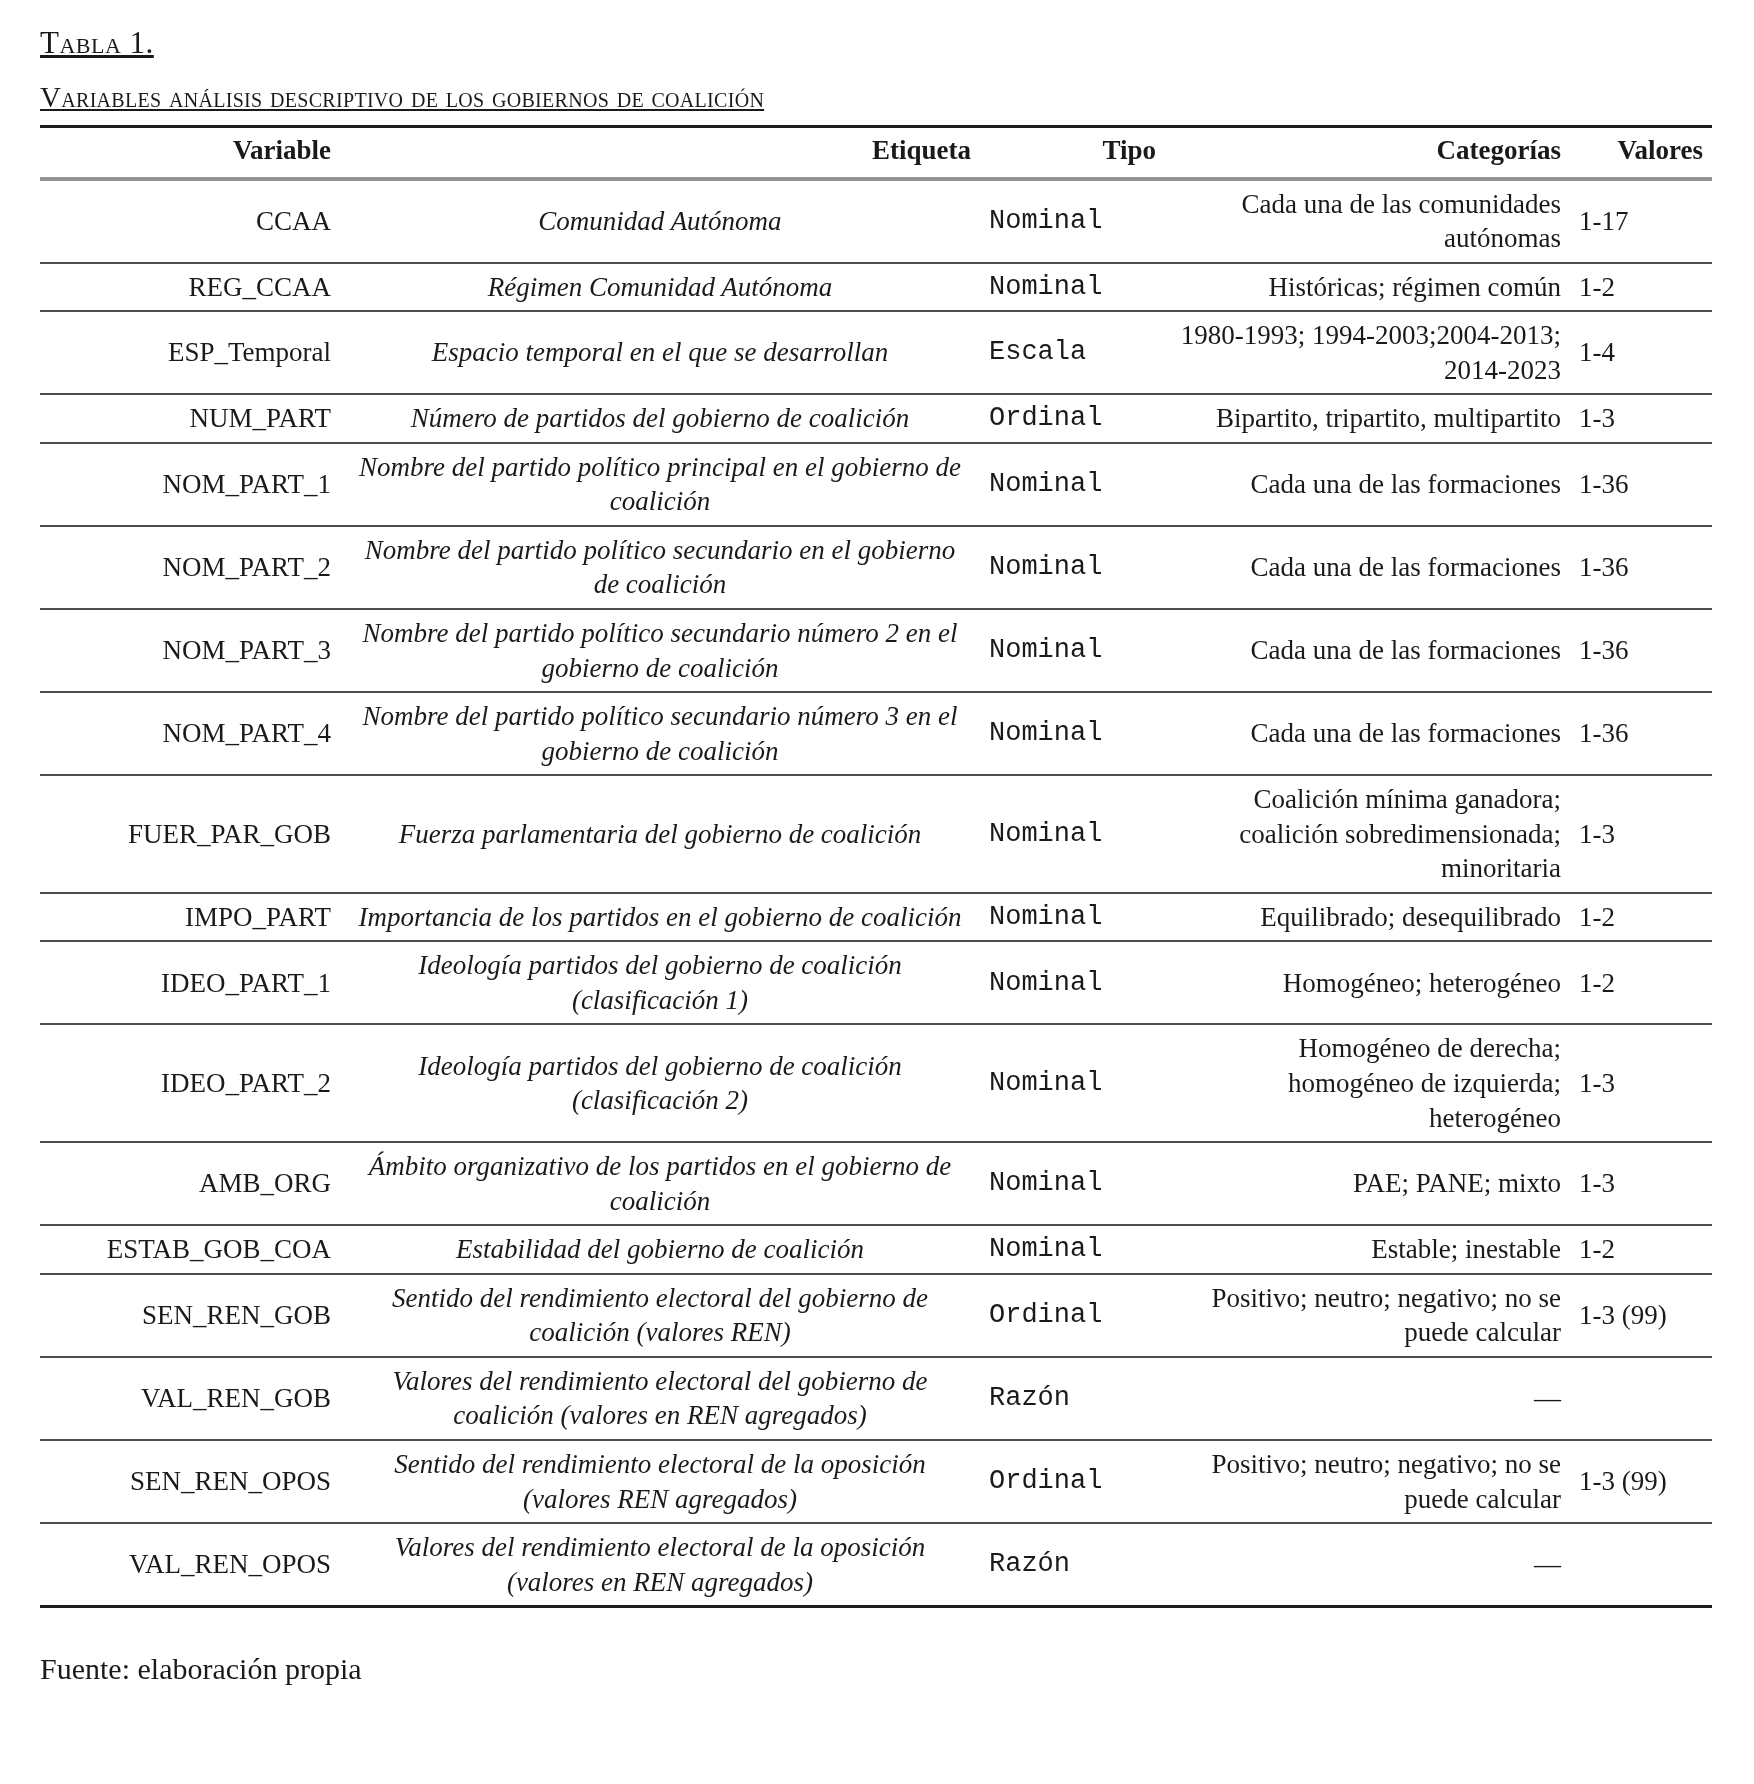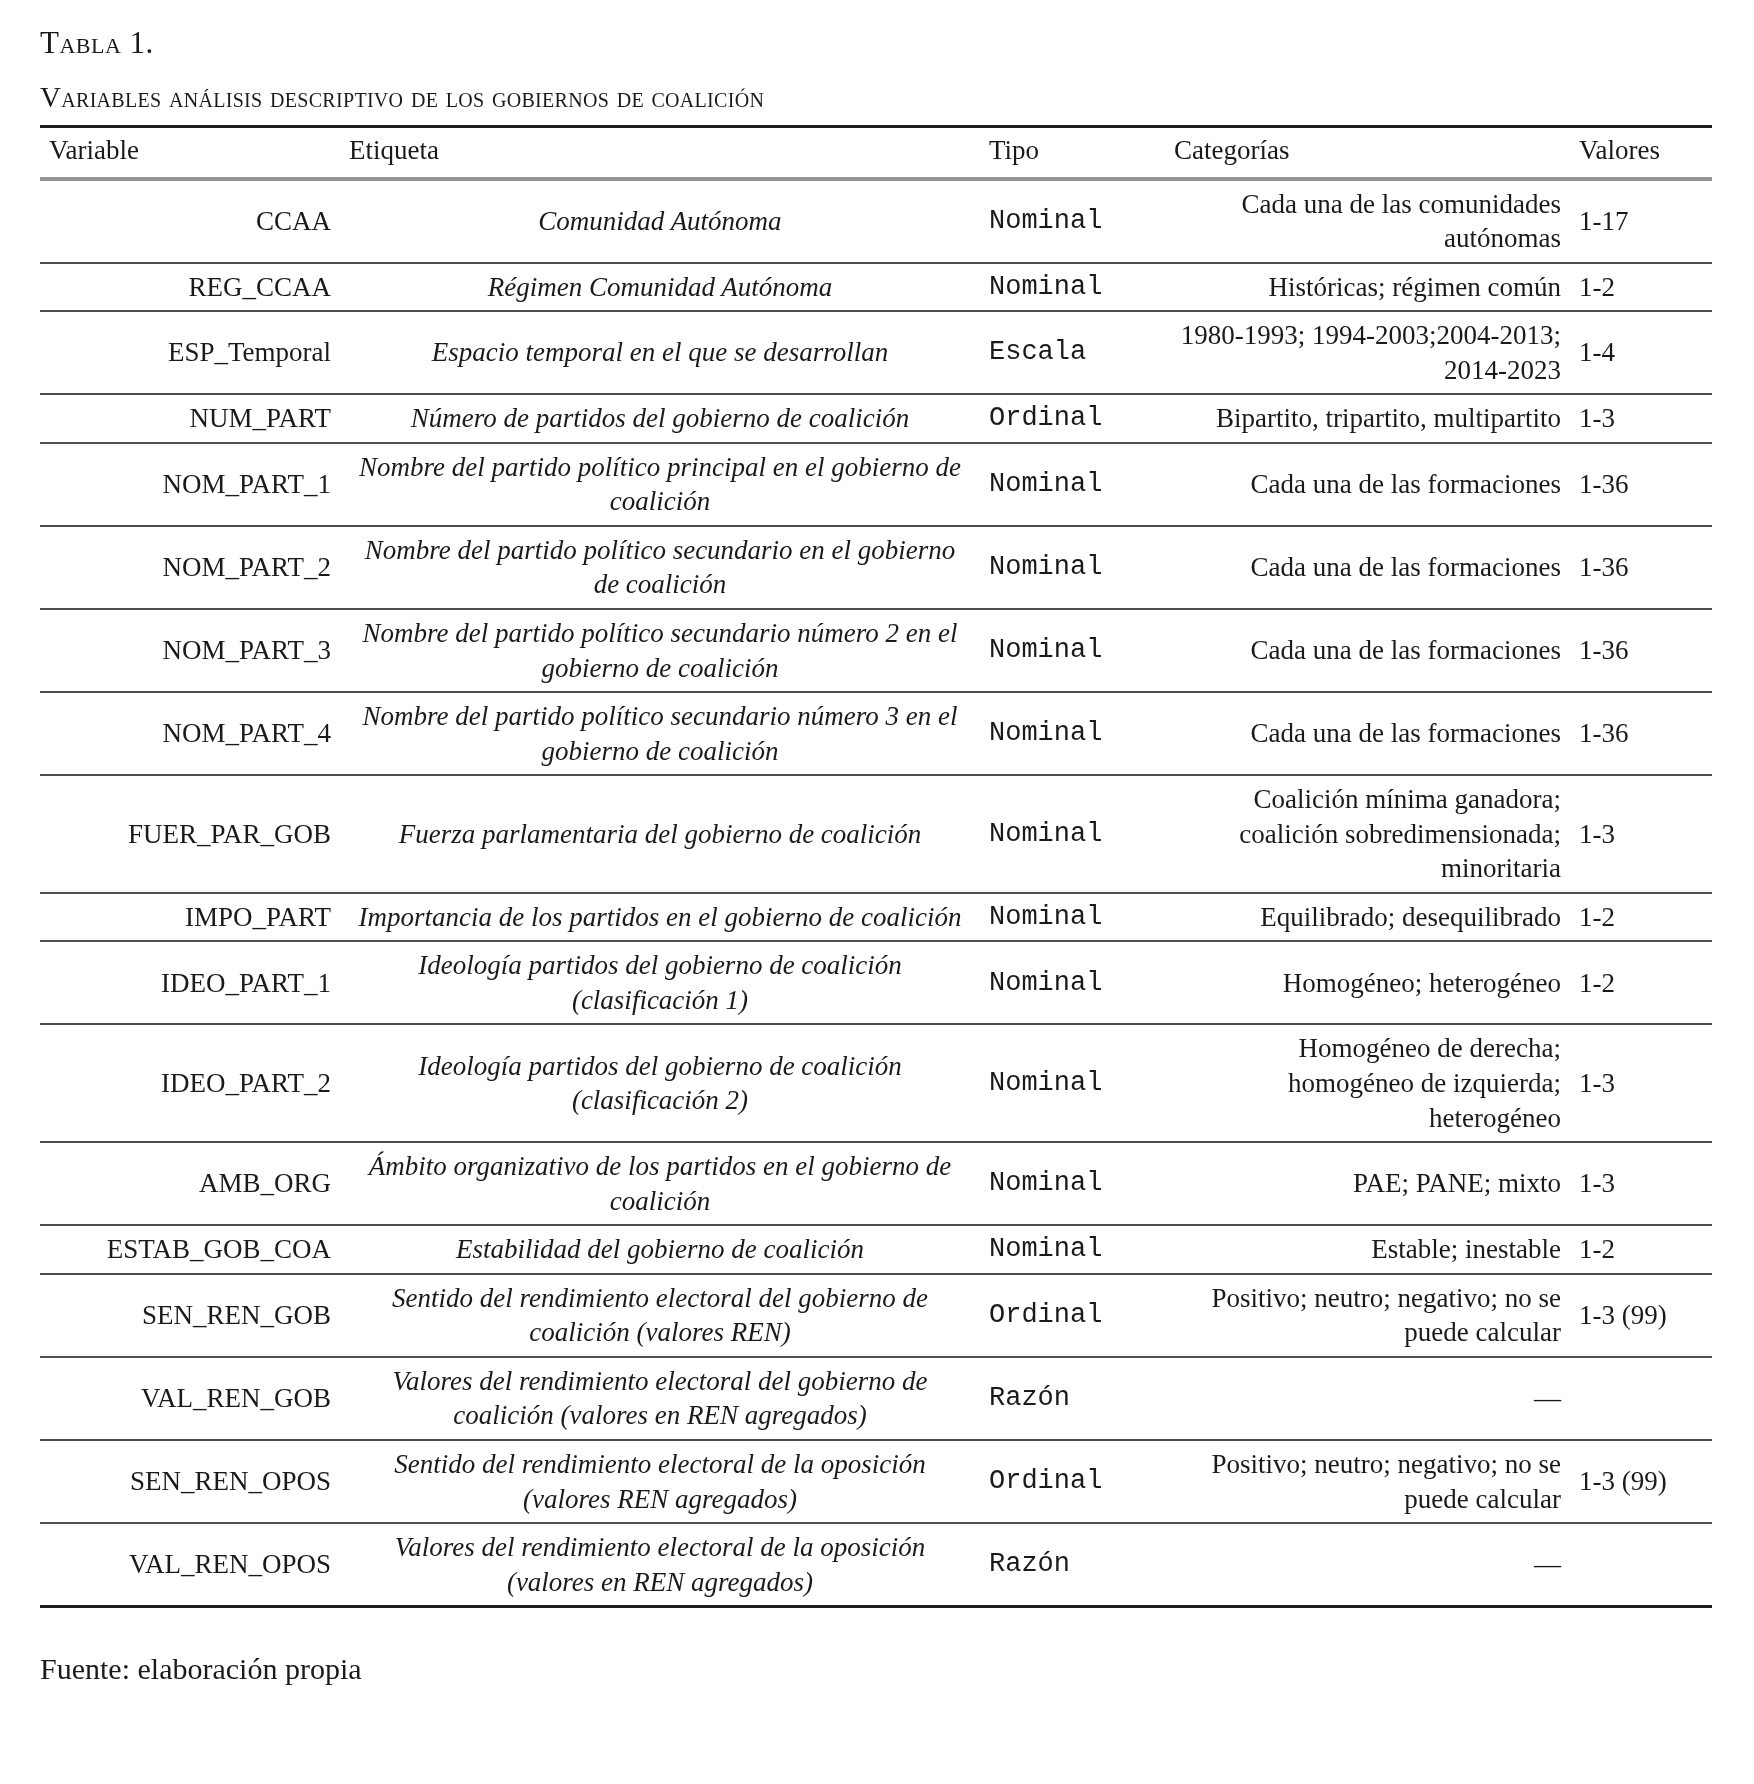--- a/index.html
+++ b/index.html
@@ -16,20 +16,21 @@
     -webkit-font-smoothing: antialiased;
   }
   .page {
     padding: 20px 42px 0 40px;
     box-sizing: border-box;
     width: 100%;
     height: 100%;
   }
   .title-block {
     margin: 4px 0 10px 0;
+    text-decoration: underline;
   }
   .table-number {
     font-variant: small-caps;
     font-size: 31px;
     line-height: 1.25;
     letter-spacing: 0.5px;
   }
   .table-title {
     font-variant: small-caps;
     font-size: 29px;
@@ -46,22 +47,22 @@
     font-size: 27px;
     line-height: 1.28;
   }
   table.vars col.c-variable   { width: 300px; }
   table.vars col.c-etiqueta   { width: 640px; }
   table.vars col.c-tipo       { width: 185px; }
   table.vars col.c-categorias { width: 405px; }
   table.vars col.c-valores    { width: 142px; }
 
   table.vars thead th {
-    font-weight: normal;
-    text-align: left;
+    font-weight: bold;
+    text-align: right;
     padding: 5px 9px 9px 9px;
     border-bottom: 4px solid #949494;
     vertical-align: middle;
   }
   table.vars tbody td {
     padding: 6px 9px;
     vertical-align: middle;
     border-bottom: 2px solid #4d4d4d;
     word-wrap: break-word;
   }

